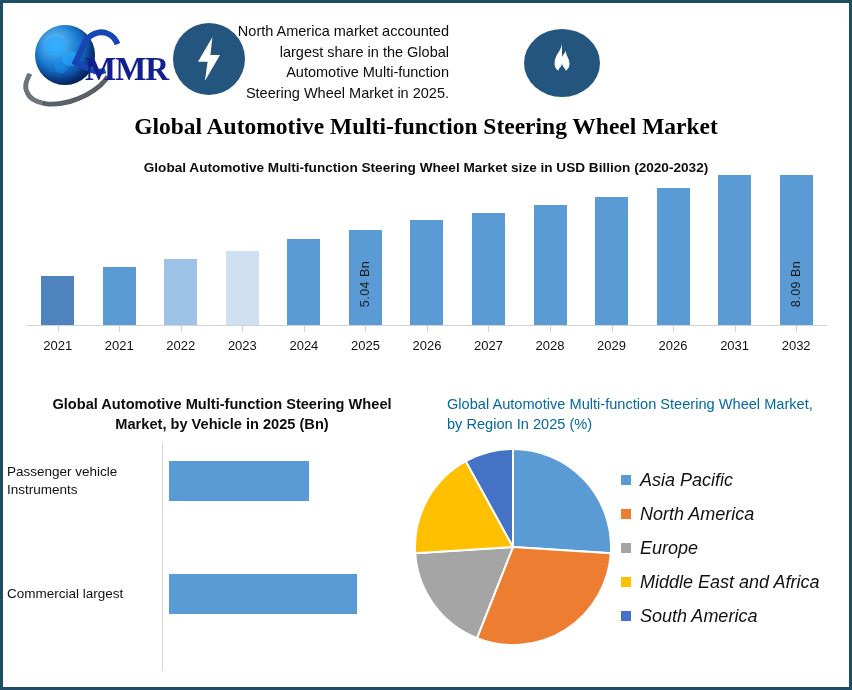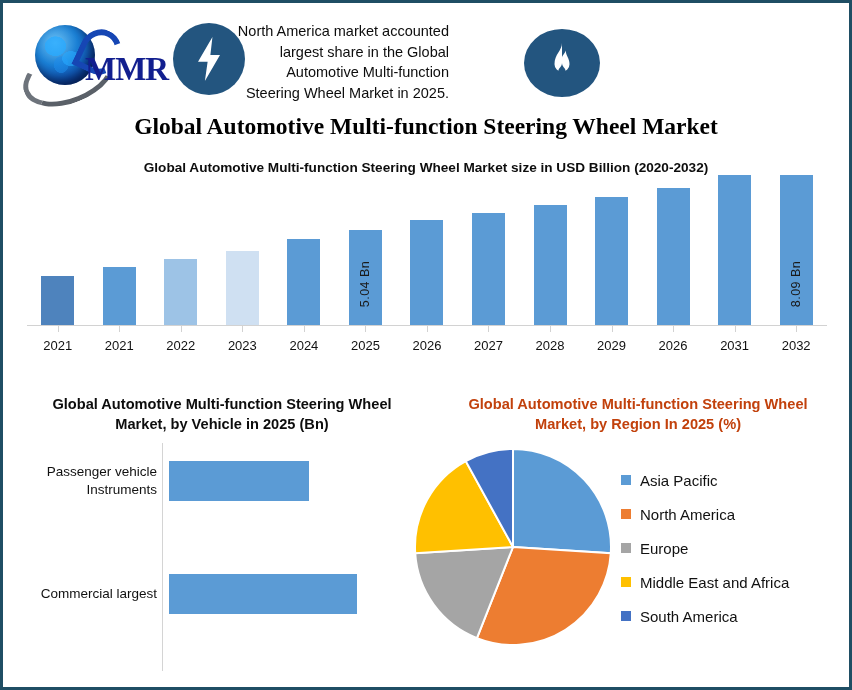--- a/index.html
+++ b/index.html
@@ -52,32 +52,32 @@
   .xlabels{position:absolute;left:0;bottom:0;width:800px;display:flex;}
   .xlabels div{flex:1;text-align:center;font-size:13px;color:#111;}
 
   
   .hbar-panel{position:absolute;left:4px;top:382px;width:420px;height:300px;}
   .hbar-title{position:absolute;left:20px;top:10px;width:390px;text-align:center;
     font-size:14.6px;font-weight:bold;color:#0d0d0d;line-height:1.35;}
   .hplot{position:absolute;left:0;top:58px;width:420px;height:230px;}
   .vaxis{position:absolute;left:155px;top:0;width:1px;height:228px;background:#d4d4d4;}
   .hrow{position:absolute;left:0;width:420px;height:40px;display:flex;align-items:center;}
-  .hrow .lab{width:150px;text-align:right;padding-right:8px;font-size:13.5px;color:#111;line-height:1.3;}
+  .hrow .lab{width:150px;padding-right:8px;font-size:13.5px;color:#111;line-height:1.3;}
   .hbar{height:40px;background:#5B9BD5;margin-left:4px;}
 
   
   .pie-panel{position:absolute;left:424px;top:382px;width:422px;height:300px;}
-  .pie-title{position:absolute;left:20px;top:10px;width:382px;text-align:center;
-    font-size:14.6px;font-weight:bold;color:#c2410c;line-height:1.35;}
+  .pie-title{position:absolute;left:20px;top:10px;width:382px;
+    font-size:14.6px;font-weight:normal;color:#0369a1;line-height:1.35;}
   .pie{position:absolute;left:-14px;top:62px;width:200px;height:200px;}
   .legend{position:absolute;left:194px;top:78px;width:228px;}
   .lgi{display:flex;align-items:center;height:34px;}
   .swatch{width:10px;height:10px;margin-right:9px;flex:0 0 auto;}
-  .lgt{font-size:15px;color:#111;}
+  .lgt{font-size:18px;color:#111;font-style:italic;}
 </style>
 </head>
 <body>
 
 <div class="page">
 
   <div class="header">
 
     <div class="logo">
       <div class="globe"></div>

